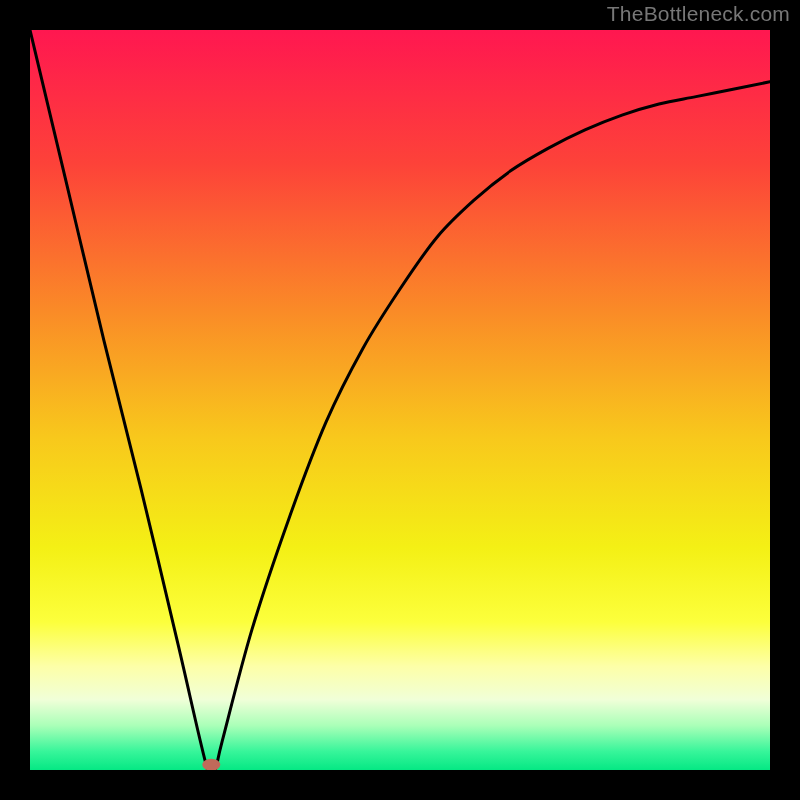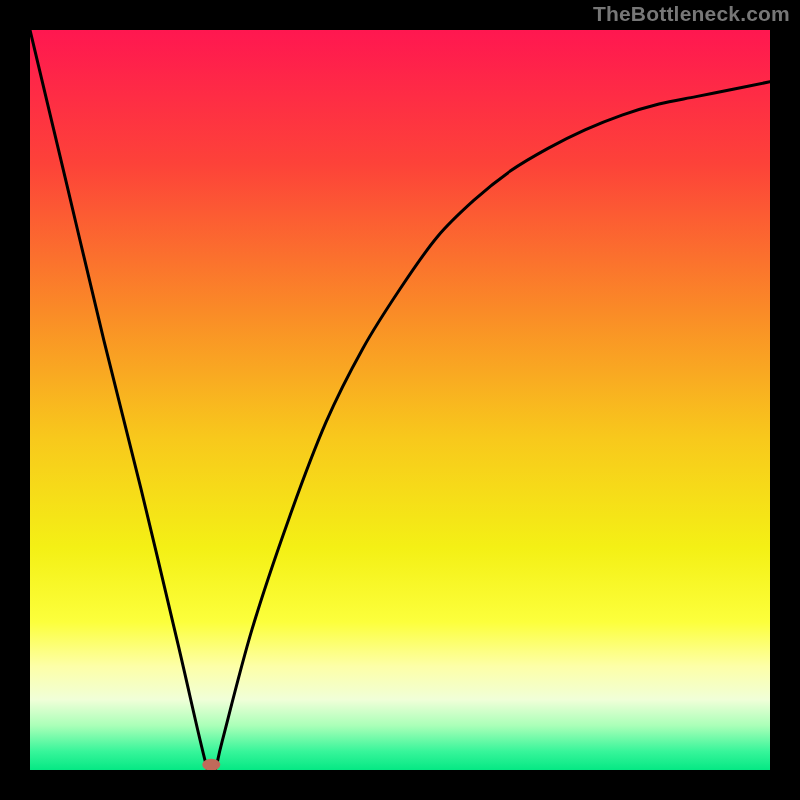--- a/index.html
+++ b/index.html
@@ -16,21 +16,21 @@
     width: 800px;
     height: 800px;
     background: #000;
   }
   .attribution {
     position: absolute;
     top: 2px;
     right: 10px;
     color: #777;
     font-size: 21px;
-    font-weight: 700;
+    font-weight: 400;
     user-select: none;
     letter-spacing: 0.2px;
   }
   .plot-area {
     position: absolute;
     left: 30px;
     top: 30px;
     width: 740px;
     height: 740px;
   }

